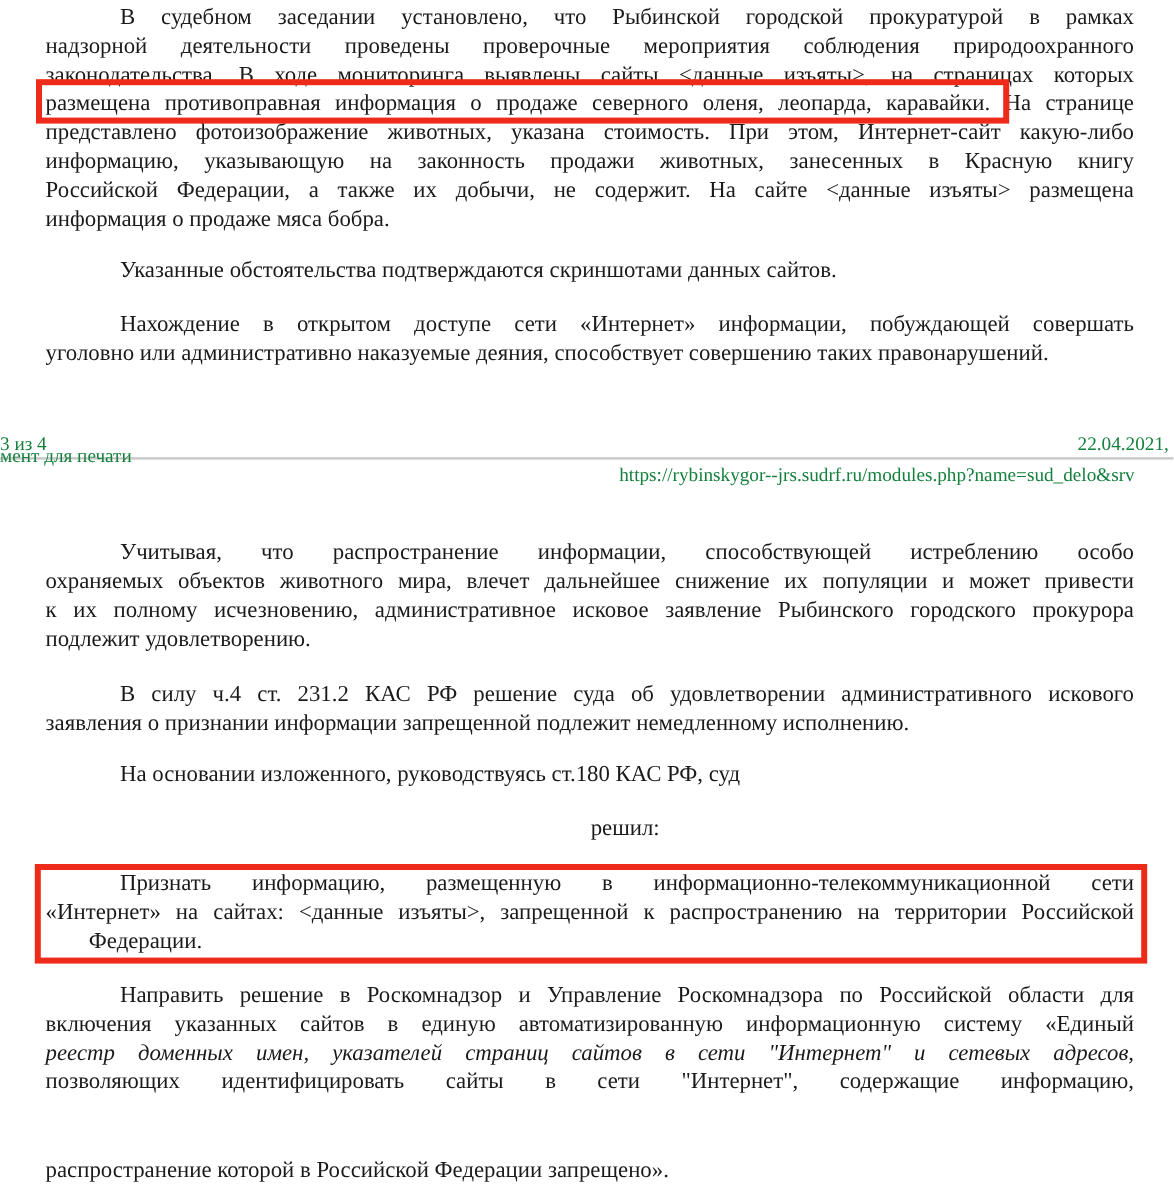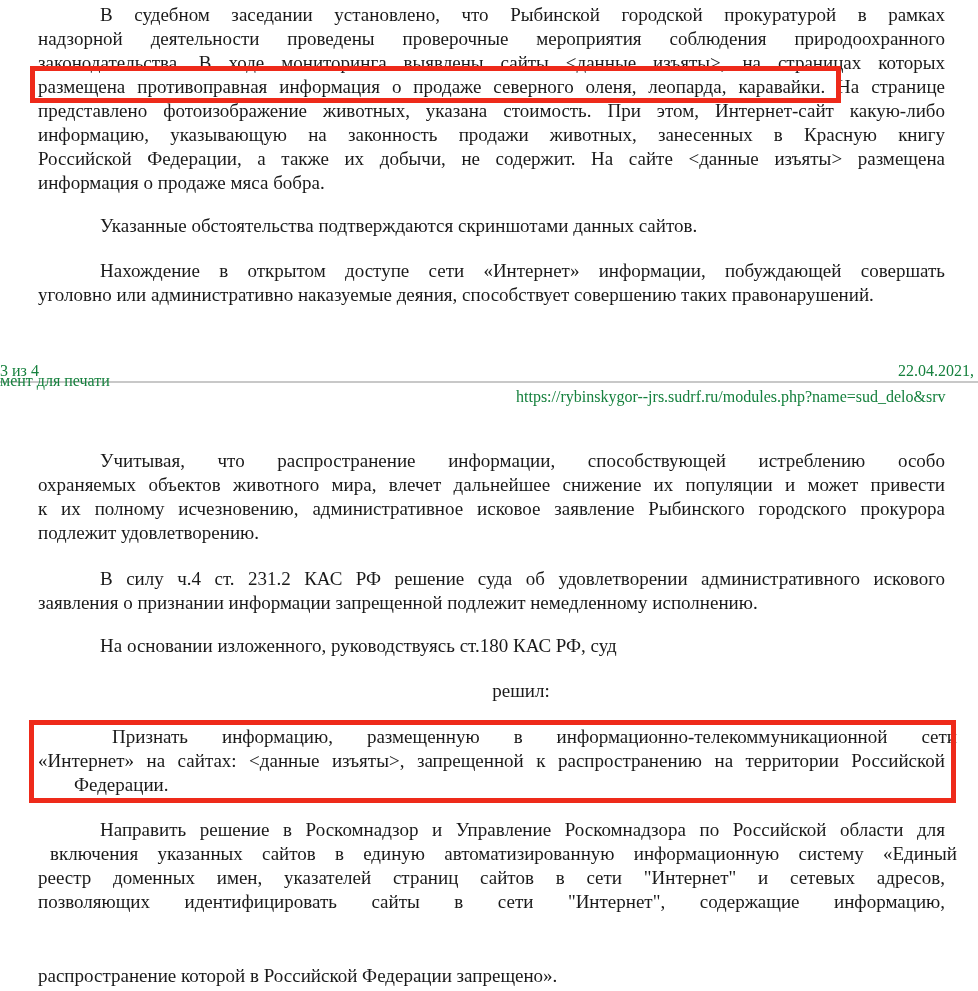--- a/index.html
+++ b/index.html
@@ -116,31 +116,31 @@
 
   <div>
     <div class="line indent last" style="top:634px;">На основании изложенного, руководствуясь ст.180 КАС РФ, суд</div>
   </div>
 
   <div>
     <div class="line center" style="top:679px;">решил:</div>
   </div>
 
   <div>
-    <div class="line indent" style="top:725px;margin-left:12px;">Признать информацию, размещенную в информационно-телекоммуникационной сети</div>
+    <div class="line indent" style="top:725px;">Признать информацию, размещенную в информационно-телекоммуникационной сети</div>
     <div class="line" style="top:749px;">«Интернет» на сайтах: &lt;данные изъяты&gt;, запрещенной к распространению на территории Российской</div>
     <div class="line last" style="top:773px;margin-left:36px;">Федерации.</div>
   </div>
 
   <div class="highlight-box" style="left:29px; top:720px; width:927px; height:83px;"></div>
 
   <div>
     <div class="line indent" style="top:818px;">Направить решение в Роскомнадзор и Управление Роскомнадзора по Российской области для</div>
-    <div class="line" style="top:842px;margin-left:12px;">включения указанных сайтов в единую автоматизированную информационную систему «Единый</div>
-    <div class="line" style="top:866px;">реестр доменных имен, указателей страниц сайтов в сети "Интернет" и сетевых адресов,</div>
+    <div class="line" style="top:842px;">включения указанных сайтов в единую автоматизированную информационную систему «Единый</div>
+    <div class="line" style="top:866px;font-style:italic;">реестр доменных имен, указателей страниц сайтов в сети "Интернет" и сетевых адресов,</div>
     <div class="line" style="top:890px;">позволяющих идентифицировать сайты в сети "Интернет", содержащие информацию,</div>
     <div class="line last" style="top:964px;">распространение которой в Российской Федерации запрещено».</div>
   </div>
 
   <div>
     <div class="line indent last" style="top:960px;margin-top:29px;">Решение подлежит немедленному исполнению.</div>
   </div>
 </div>
 
 </body></html>

